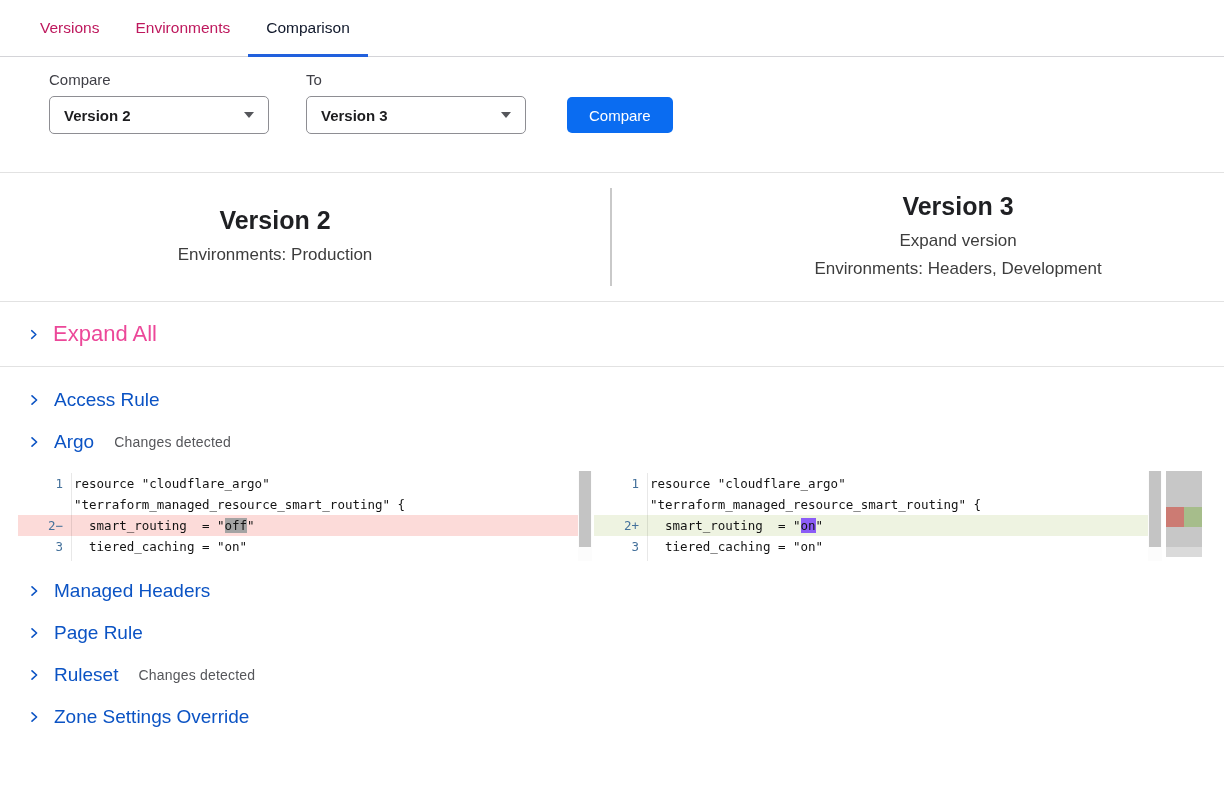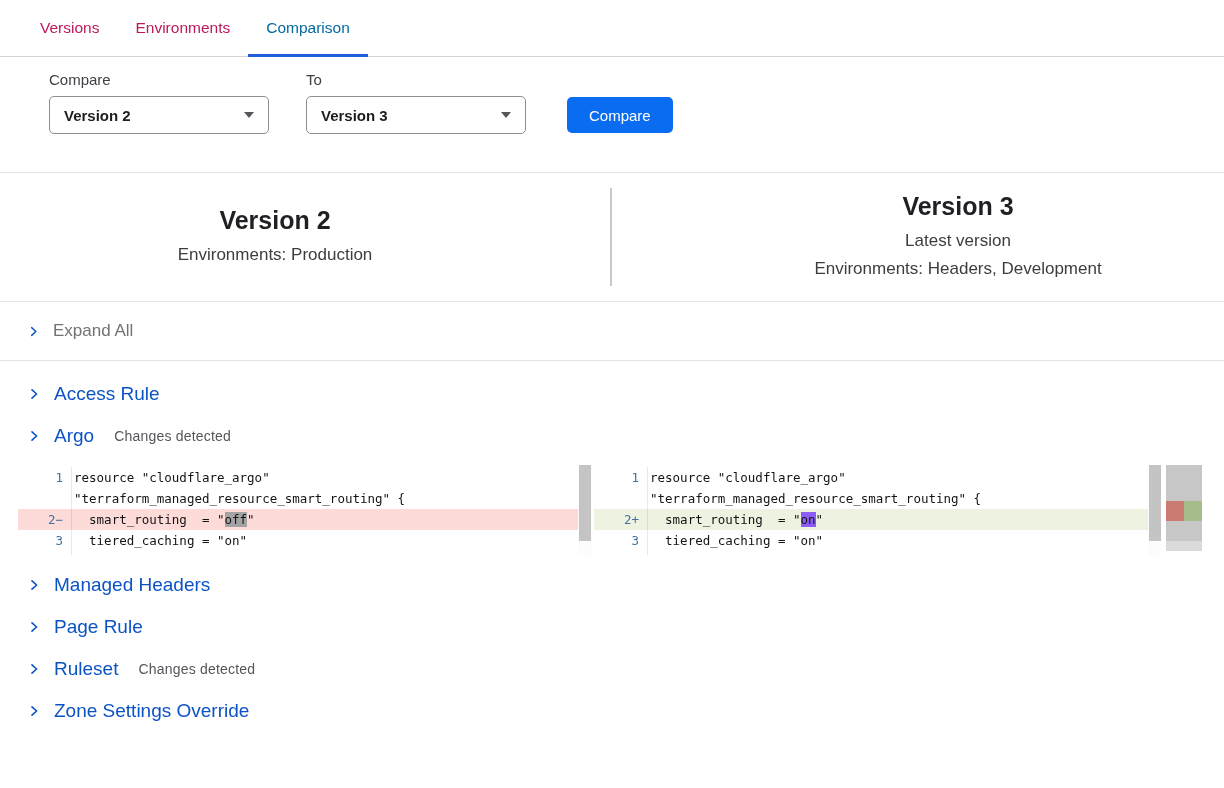--- a/index.html
+++ b/index.html
@@ -3,21 +3,21 @@
 <meta charset="utf-8">
 <style>
   * { margin:0; padding:0; box-sizing:border-box; }
   html,body { width:1224px; height:788px; background:#fff; overflow:hidden;
               font-family:"Liberation Sans", sans-serif; color:#1f2023; }
 
   
   .tabbar { display:flex; align-items:stretch; height:57px; border-bottom:1px solid #d4d4d8; padding-left:22px; }
   .tab { display:flex; align-items:center; padding:0 18px; font-size:15.5px; color:#be185d;
          cursor:pointer; position:relative; background:none; border:none; font-family:inherit; }
-  .tab.active { color:#0369a1; font-weight:500; }
+  .tab.active { color:#0f172a; font-weight:500; }
   .tab.active::after { content:""; position:absolute; left:0; right:0; bottom:-1px; height:3px; background:#2160dd; }
 
   
   .controls { display:flex; align-items:flex-end; padding:14px 24px 0 24px; gap:0;margin-left:25px; }
   .field { display:flex; flex-direction:column; }
   .field-label { font-size:15px; color:#3f3f46; margin-bottom:8px; }
   .select { width:220px; height:38px; border:1px solid #8e8e93; border-radius:5px; background:#fff;
             display:flex; align-items:center; justify-content:space-between; padding:0 14px; cursor:pointer; }
   .select-value { font-size:15px; font-weight:700; color:#1d1d1f; }
   .caret { width:0; height:0; border-left:5px solid transparent; border-right:5px solid transparent;
@@ -32,21 +32,21 @@
   .vcol { display:flex; flex-direction:column; align-items:center; justify-content:center; text-align:center; }
   .vcol.left  { width:610px; padding-right:60px; }
   .vcol.right { flex:1; padding-left:80px; }
   .vdivider { width:2px; background:#c9c9c9; height:98px; flex:none; }
   .vtitle { font-size:25px; font-weight:600; color:#1f2023; margin-bottom:6px; }
   .vline { font-size:17px; color:#3d3d3d; line-height:28px; }
 
   
   .expand-row { display:flex; align-items:center; gap:14px; padding:19px 0 19px 28px;
                 border-bottom:1px solid #e2e2e2; cursor:pointer; }
-  .expand-row .lbl { font-size:17px; color:#737373; }
+  .expand-row .lbl { font-size:22px; color:#ec4899; }
 
   
   .sections { padding:20px 0 0 0; }
   .sec-row { display:flex; align-items:center; gap:14px; padding-left:28px; margin-bottom:16px;
              min-height:26px; cursor:pointer; }
   .sec-label { font-size:19px; color:#0b53c4;text-align:right; }
   .sec-badge { font-size:14px; color:#55565a; margin-left:6px; letter-spacing:.2px; }
   .chev { color:#0b53c4; display:flex; flex:none; }
 
   
@@ -100,21 +100,21 @@
 </div>
 
 <div class="version-head">
   <div class="vcol left">
     <div class="vtitle">Version 2</div>
     <div class="vline">Environments: Production</div>
   </div>
   <div class="vdivider"></div>
   <div class="vcol right">
     <div class="vtitle">Version 3</div>
-    <div class="vline">Latest version</div>
+    <div class="vline">Expand version</div>
     <div class="vline">Environments: Headers, Development</div>
   </div>
 </div>
 
 <div class="expand-row">
   <span class="chev">
     <svg width="11" height="11" viewBox="0 0 12 12">
         <path d="M4 1.8 L8.6 6 L4 10.2" fill="none" stroke="currentColor" stroke-width="1.6" stroke-linecap="round" stroke-linejoin="round"></path>
       </svg>
   </span>

